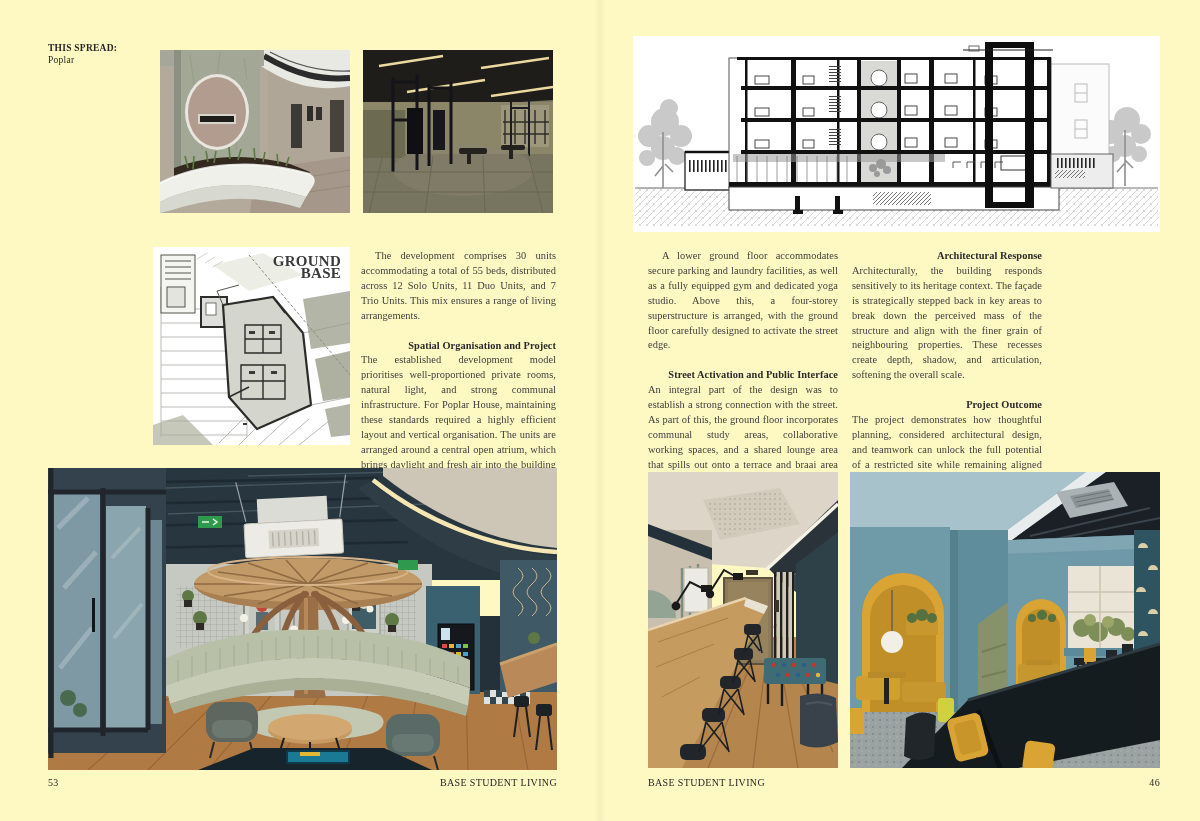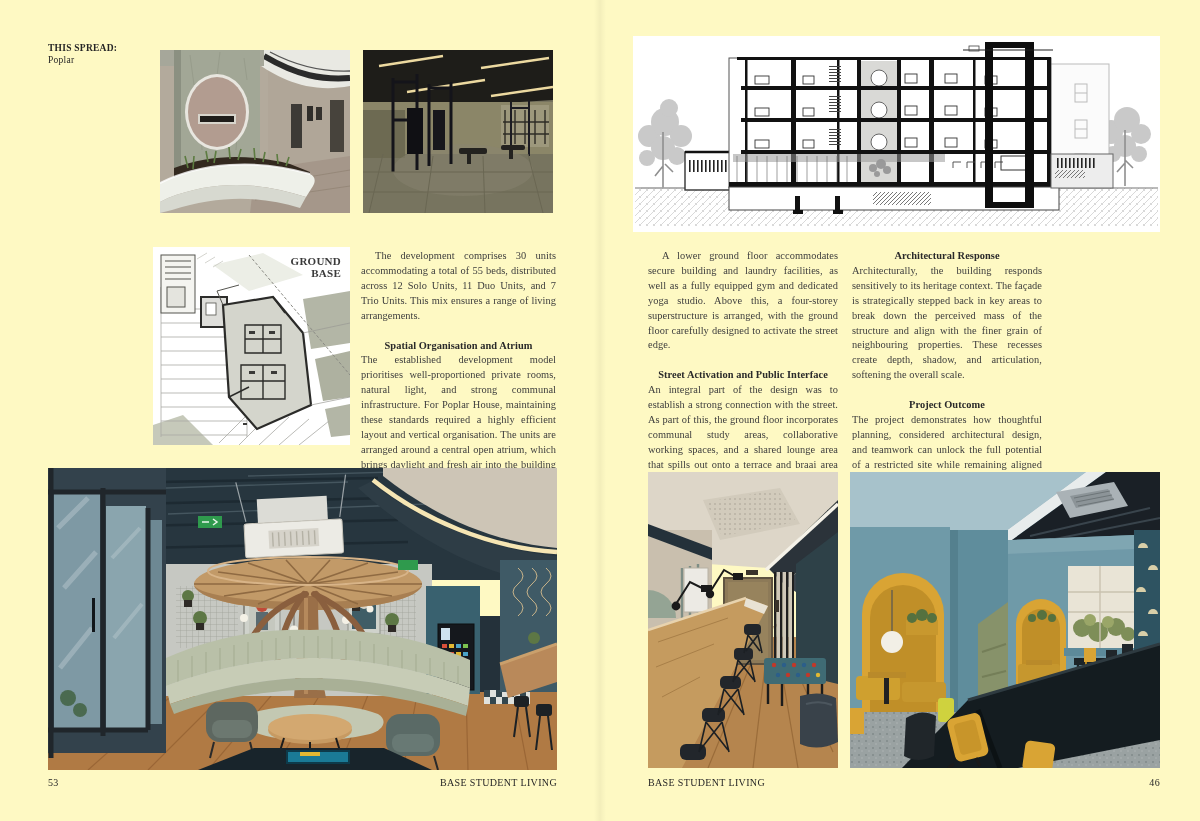--- a/index.html
+++ b/index.html
@@ -3,26 +3,26 @@
 <meta charset="utf-8">
 <style>
   html,body{margin:0;padding:0;background:#e9e9e9;}
   .spread{position:relative;width:1200px;height:821px;background:#fef9c3;margin:0 auto;
           font-family:Liberation Serif, serif;overflow:hidden;}
   .gutter{position:absolute;left:594px;top:0;width:12px;height:821px;
           background:linear-gradient(90deg,rgba(0,0,0,0),rgba(0,0,0,0.045),rgba(0,0,0,0));}
   .lbl{position:absolute;font-size:9.5px;line-height:12px;color:#262626;letter-spacing:.25px;}
   .lbl b{font-weight:bold;}
   .plan-lbl{position:absolute;left:241px;top:255px;width:100px;text-align:right;
-            font-weight:bold;font-size:11px;line-height:12px;color:#3a3a3a;letter-spacing:.25px;}
+            font-weight:bold;font-size:15px;line-height:12px;color:#3a3a3a;letter-spacing:.25px;}
   .bodycol{position:absolute;font-size:10.4px;line-height:14.9px;color:#3d3d3d;
            text-align:justify;hyphens:auto;-webkit-hyphens:auto;letter-spacing:.05px;}
   .bodycol p{margin:0;}
   .bodycol p.ind{text-indent:14px;}
-  .bodycol h4{margin:15px 0 0 0;font-size:10.4px;line-height:14.9px;color:#2a2a2a;font-weight:bold;text-align:center;}
+  .bodycol h4{margin:15px 0 0 0;font-size:10.4px;line-height:14.9px;color:#2a2a2a;font-weight:bold;text-align:right;}
   .bodycol h4.first{margin-top:0;}
   .photo{position:absolute;overflow:hidden;}
   .photo svg{display:block;width:100%;height:100%;}
   .footer{position:absolute;top:777px;font-size:10px;color:#262626;letter-spacing:.35px;}
   .fr{text-align:right;}
 </style>
 </head>
 <body>
 
 <div class="spread">
@@ -159,21 +159,21 @@
       <path d="M150,86 L197,76 M158,158 L197,150" stroke="#9a9a94" stroke-width=".7" fill="none"></path>
     </svg>
   </div>
   <div class="plan-lbl">
     <span>GROUND</span><br>
     <span>BASE</span>
   </div>
 
   <div class="bodycol" style="left:361px;top:249px;width:195px;">
     <p class="ind">The development comprises 30 units accommodating a total of 55 beds, distributed across 12 Solo Units, 11 Duo Units, and 7 Trio Units. This mix ensures a range of living arrangements.</p>
-    <h4>Spatial Organisation and Atrium</h4>
+    <h4>Spatial Organisation and Project</h4>
     <p>The established development model prioritises well-proportioned private rooms, natural light, and strong communal infrastructure. For Poplar House, maintaining these standards required a highly efficient layout and vertical organisation. The units are arranged around a central open atrium, which brings daylight and fresh air into the building and establishes visual connectivity between levels. The building is organised across five levels.</p>
   </div>
 
   <div class="photo" style="left:48px;top:468px;width:509px;height:302px;">
     <svg viewBox="0 0 509 302" preserveAspectRatio="none">
       <defs>
         <pattern id="l-grid" width="6" height="6" patternUnits="userSpaceOnUse">
           <path d="M0,0 H6 M0,0 V6" stroke="#9a9d94" stroke-width=".7" fill="none"></path>
         </pattern>
       </defs>
@@ -516,21 +516,21 @@
 
       <rect x="418" y="118" width="62" height="34" fill="#ededed" stroke="#666" stroke-width="1"></rect>
       <rect x="422" y="122" width="42" height="10" fill="url(#s-vstripes)"></rect>
       <rect x="422" y="134" width="30" height="8" fill="url(#s-dense)"></rect>
       <path d="M330,14 h90" stroke="#222" stroke-width="1.2"></path>
       <rect x="336" y="10" width="10" height="5" fill="none" stroke="#444" stroke-width=".8"></rect>
     </svg>
   </div>
 
   <div class="bodycol" style="left:648px;top:249px;width:190px;">
-    <p class="ind">A lower ground floor accommodates secure building and laundry facilities, as well as a fully equipped gym and dedicated yoga studio. Above this, a four-storey superstructure is arranged, with the ground floor carefully designed to activate the street edge.</p>
+    <p class="ind">A lower ground floor accommodates secure parking and laundry facilities, as well as a fully equipped gym and dedicated yoga studio. Above this, a four-storey superstructure is arranged, with the ground floor carefully designed to activate the street edge.</p>
     <h4>Street Activation and Public Interface</h4>
     <p>An integral part of the design was to establish a strong connection with the street. As part of this, the ground floor incorporates communal study areas, collaborative working spaces, and a shared lounge area that spills out onto a terrace and braai area that visually and physically engage the public realm. This activation of the street edge strengthens safety and promotes permeability.</p>
   </div>
   <div class="bodycol" style="left:852px;top:249px;width:190px;">
     <h4 class="first">Architectural Response</h4>
     <p>Architecturally, the building responds sensitively to its heritage context. The façade is strategically stepped back in key areas to break down the perceived mass of the structure and align with the finer grain of neighbouring properties. These recesses create depth, shadow, and articulation, softening the overall scale.</p>
     <h4>Project Outcome</h4>
     <p>The project demonstrates how thoughtful planning, considered architectural design, and teamwork can unlock the full potential of a restricted site while remaining aligned with a clear development philosophy. Abacus Group has set a high bar for student accommodation.</p>
   </div>
 

